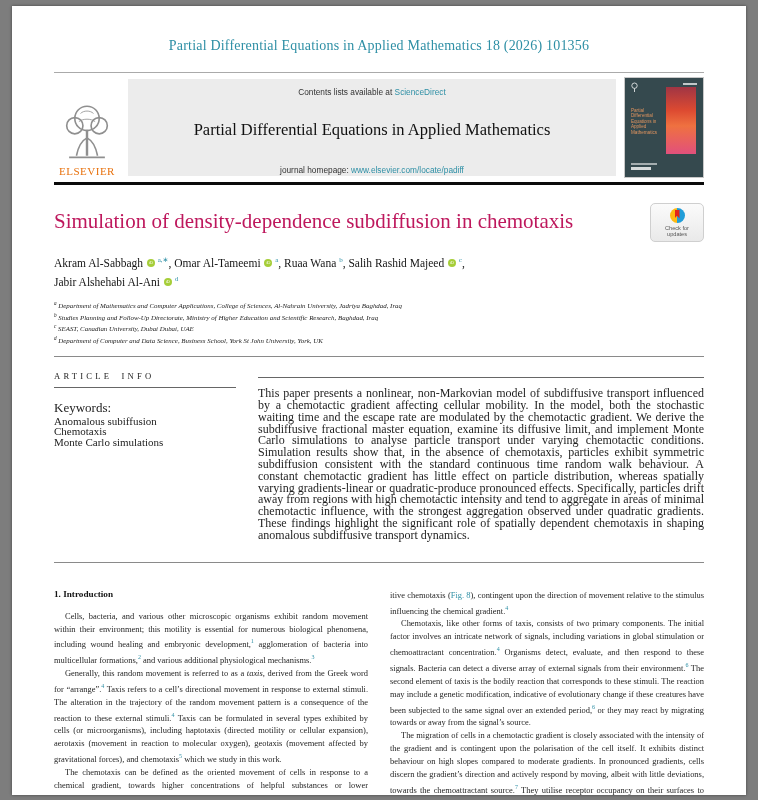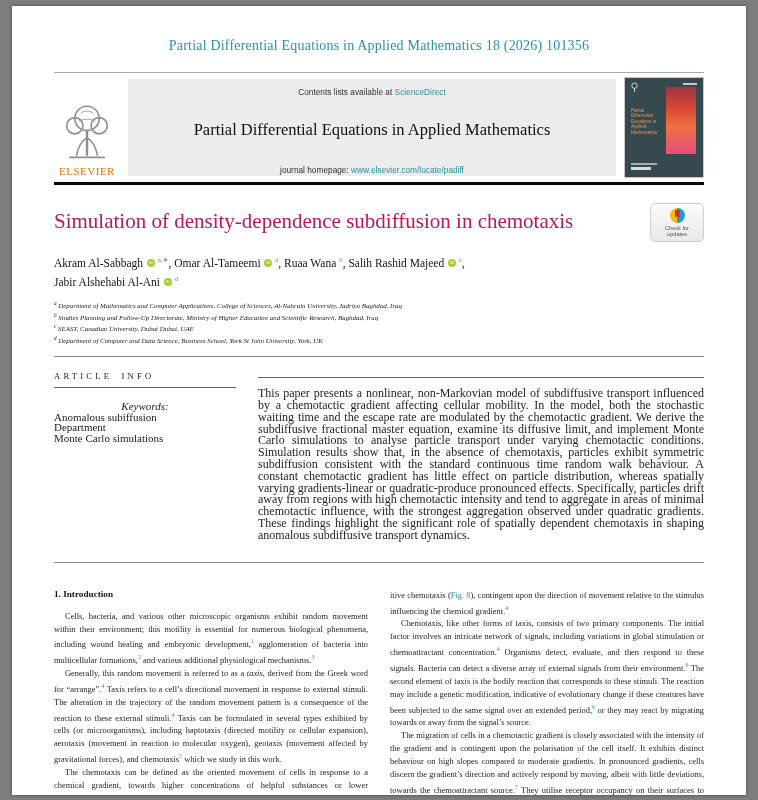--- a/index.html
+++ b/index.html
@@ -151,21 +151,21 @@
     display:flex;gap:22px;
     margin-top:14px;
     min-height:158px;
   }
   .info-col{flex:0 0 182px;width:182px;}
   .abs-col{flex:1;}
   .colhead{
     font-size:8.6px;letter-spacing:3.2px;word-spacing:4px;color:#222;
   }
   .headrule{border:0;border-top:1px solid #666;margin:6px 0 0 0;}
-  .kw-label{font-size:11px;font-style:italic;margin-top:12px;color:#222;text-align:center;}
+  .kw-label{font-size:13px;margin-top:12px;color:#222;}
   .kw{font-size:11px;line-height:10.2px;color:#222;}
   .abstract{
     margin:10px 0 6px 0;
     font-size:12px;line-height:11.8px;
     text-align:justify;color:#1e1e1e;
   }
   .rule.abs-rule{margin-top:14px;border-top:1px solid #8a8a8a;}
   
   .body-cols{
     display:flex;gap:22px;
@@ -262,21 +262,21 @@
   </div>
 
   <div class="rule affil-rule"></div>
 
   <div class="info-abs">
     <div class="info-col">
       <div class="colhead">ARTICLE INFO</div>
       <div class="headrule"></div>
       <div class="kw-label">Keywords:</div>
       <div class="kw">Anomalous subiffusion</div>
-      <div class="kw">Department</div>
+      <div class="kw">Chemotaxis</div>
       <div class="kw">Monte Carlo simulations</div>
     </div>
     <div class="abs-col">
       <div class="headrule"></div>
       <p class="abstract">This paper presents a nonlinear, non-Markovian model of subdiffusive transport influenced by a chemotactic gradient affecting cellular mobility. In the model, both the stochastic waiting time and the escape rate are modulated by the chemotactic gradient. We derive the subdiffusive fractional master equation, examine its diffusive limit, and implement Monte Carlo simulations to analyse particle transport under varying chemotactic conditions. Simulation results show that, in the absence of chemotaxis, particles exhibit symmetric subdiffusion consistent with the standard continuous time random walk behaviour. A constant chemotactic gradient has little effect on particle distribution, whereas spatially varying gradients-linear or quadratic-produce pronounced effects. Specifically, particles drift away from regions with high chemotactic intensity and tend to aggregate in areas of minimal chemotactic influence, with the strongest aggregation observed under quadratic gradients. These findings highlight the significant role of spatially dependent chemotaxis in shaping anomalous subdiffusive transport dynamics.</p>
     </div>
   </div>
 
   <div class="rule abs-rule"></div>
 

